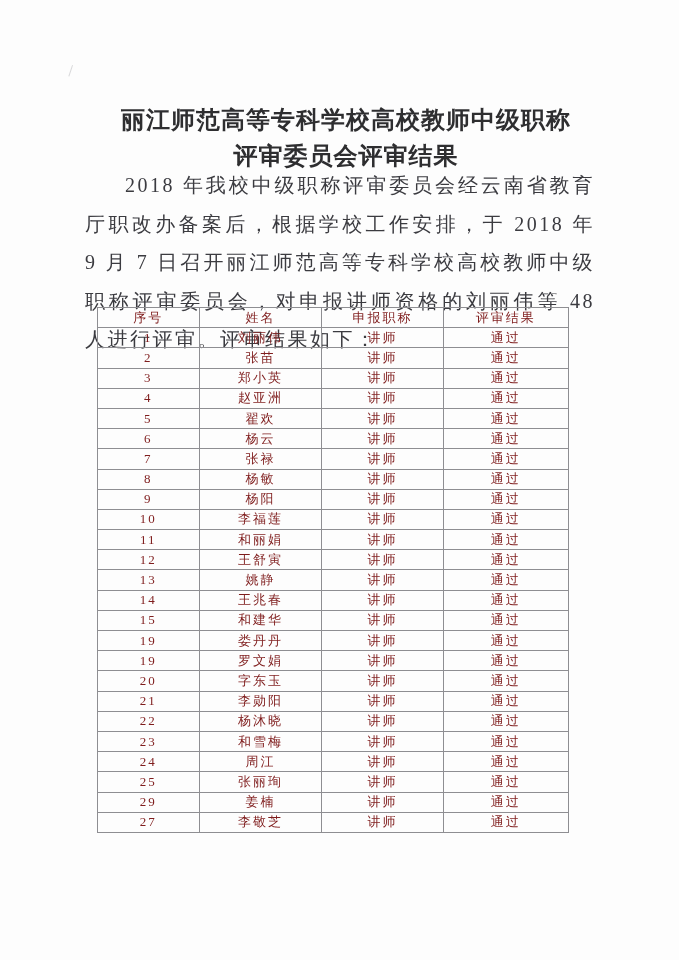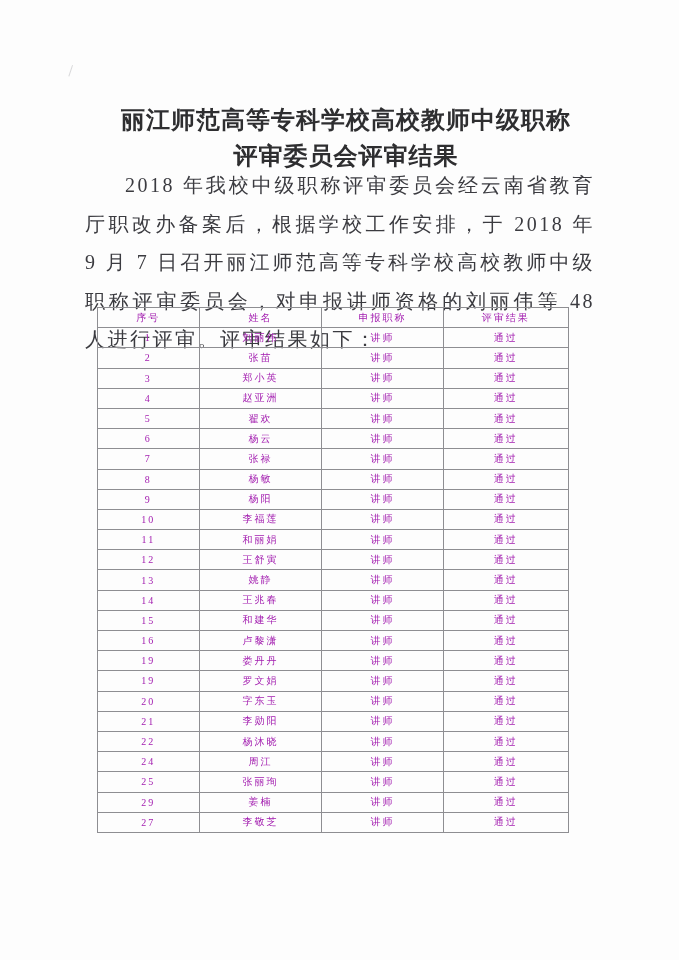--- a/index.html
+++ b/index.html
@@ -55,22 +55,22 @@
     text-indent: 2em;
     color: #3b3b40;
   }
   .results-table {
     position: absolute;
     top: 307px;
     left: 97px;
     width: 472px;
     border-collapse: collapse;
     table-layout: fixed;
-    font-size: 10px;
-    color: #a21caf;
+    font-size: 13px;
+    color: #7f1d1d;
     border-radius: 19px;
   }
   .results-table th,
   .results-table td {
     border: 1px solid #8e8e92;
     height: 19.2px;
     padding: 0 2px;
     text-align: center;
     vertical-align: middle;
     font-weight: normal;
@@ -197,26 +197,20 @@
           <td>讲师</td>
           <td>通过</td>
         </tr>
         <tr>
           <td>15</td>
           <td>和建华</td>
           <td>讲师</td>
           <td>通过</td>
         </tr>
         <tr>
-          <td>16</td>
-          <td>卢黎潇</td>
-          <td>讲师</td>
-          <td>通过</td>
-        </tr>
-        <tr>
           <td>19</td>
           <td>娄丹丹</td>
           <td>讲师</td>
           <td>通过</td>
         </tr>
         <tr>
           <td>19</td>
           <td>罗文娟</td>
           <td>讲师</td>
           <td>通过</td>
@@ -233,20 +227,26 @@
           <td>讲师</td>
           <td>通过</td>
         </tr>
         <tr>
           <td>22</td>
           <td>杨沐晓</td>
           <td>讲师</td>
           <td>通过</td>
         </tr>
         <tr>
+          <td>23</td>
+          <td>和雪梅</td>
+          <td>讲师</td>
+          <td>通过</td>
+        </tr>
+        <tr>
           <td>24</td>
           <td>周江</td>
           <td>讲师</td>
           <td>通过</td>
         </tr>
         <tr>
           <td>25</td>
           <td>张丽珣</td>
           <td>讲师</td>
           <td>通过</td>

